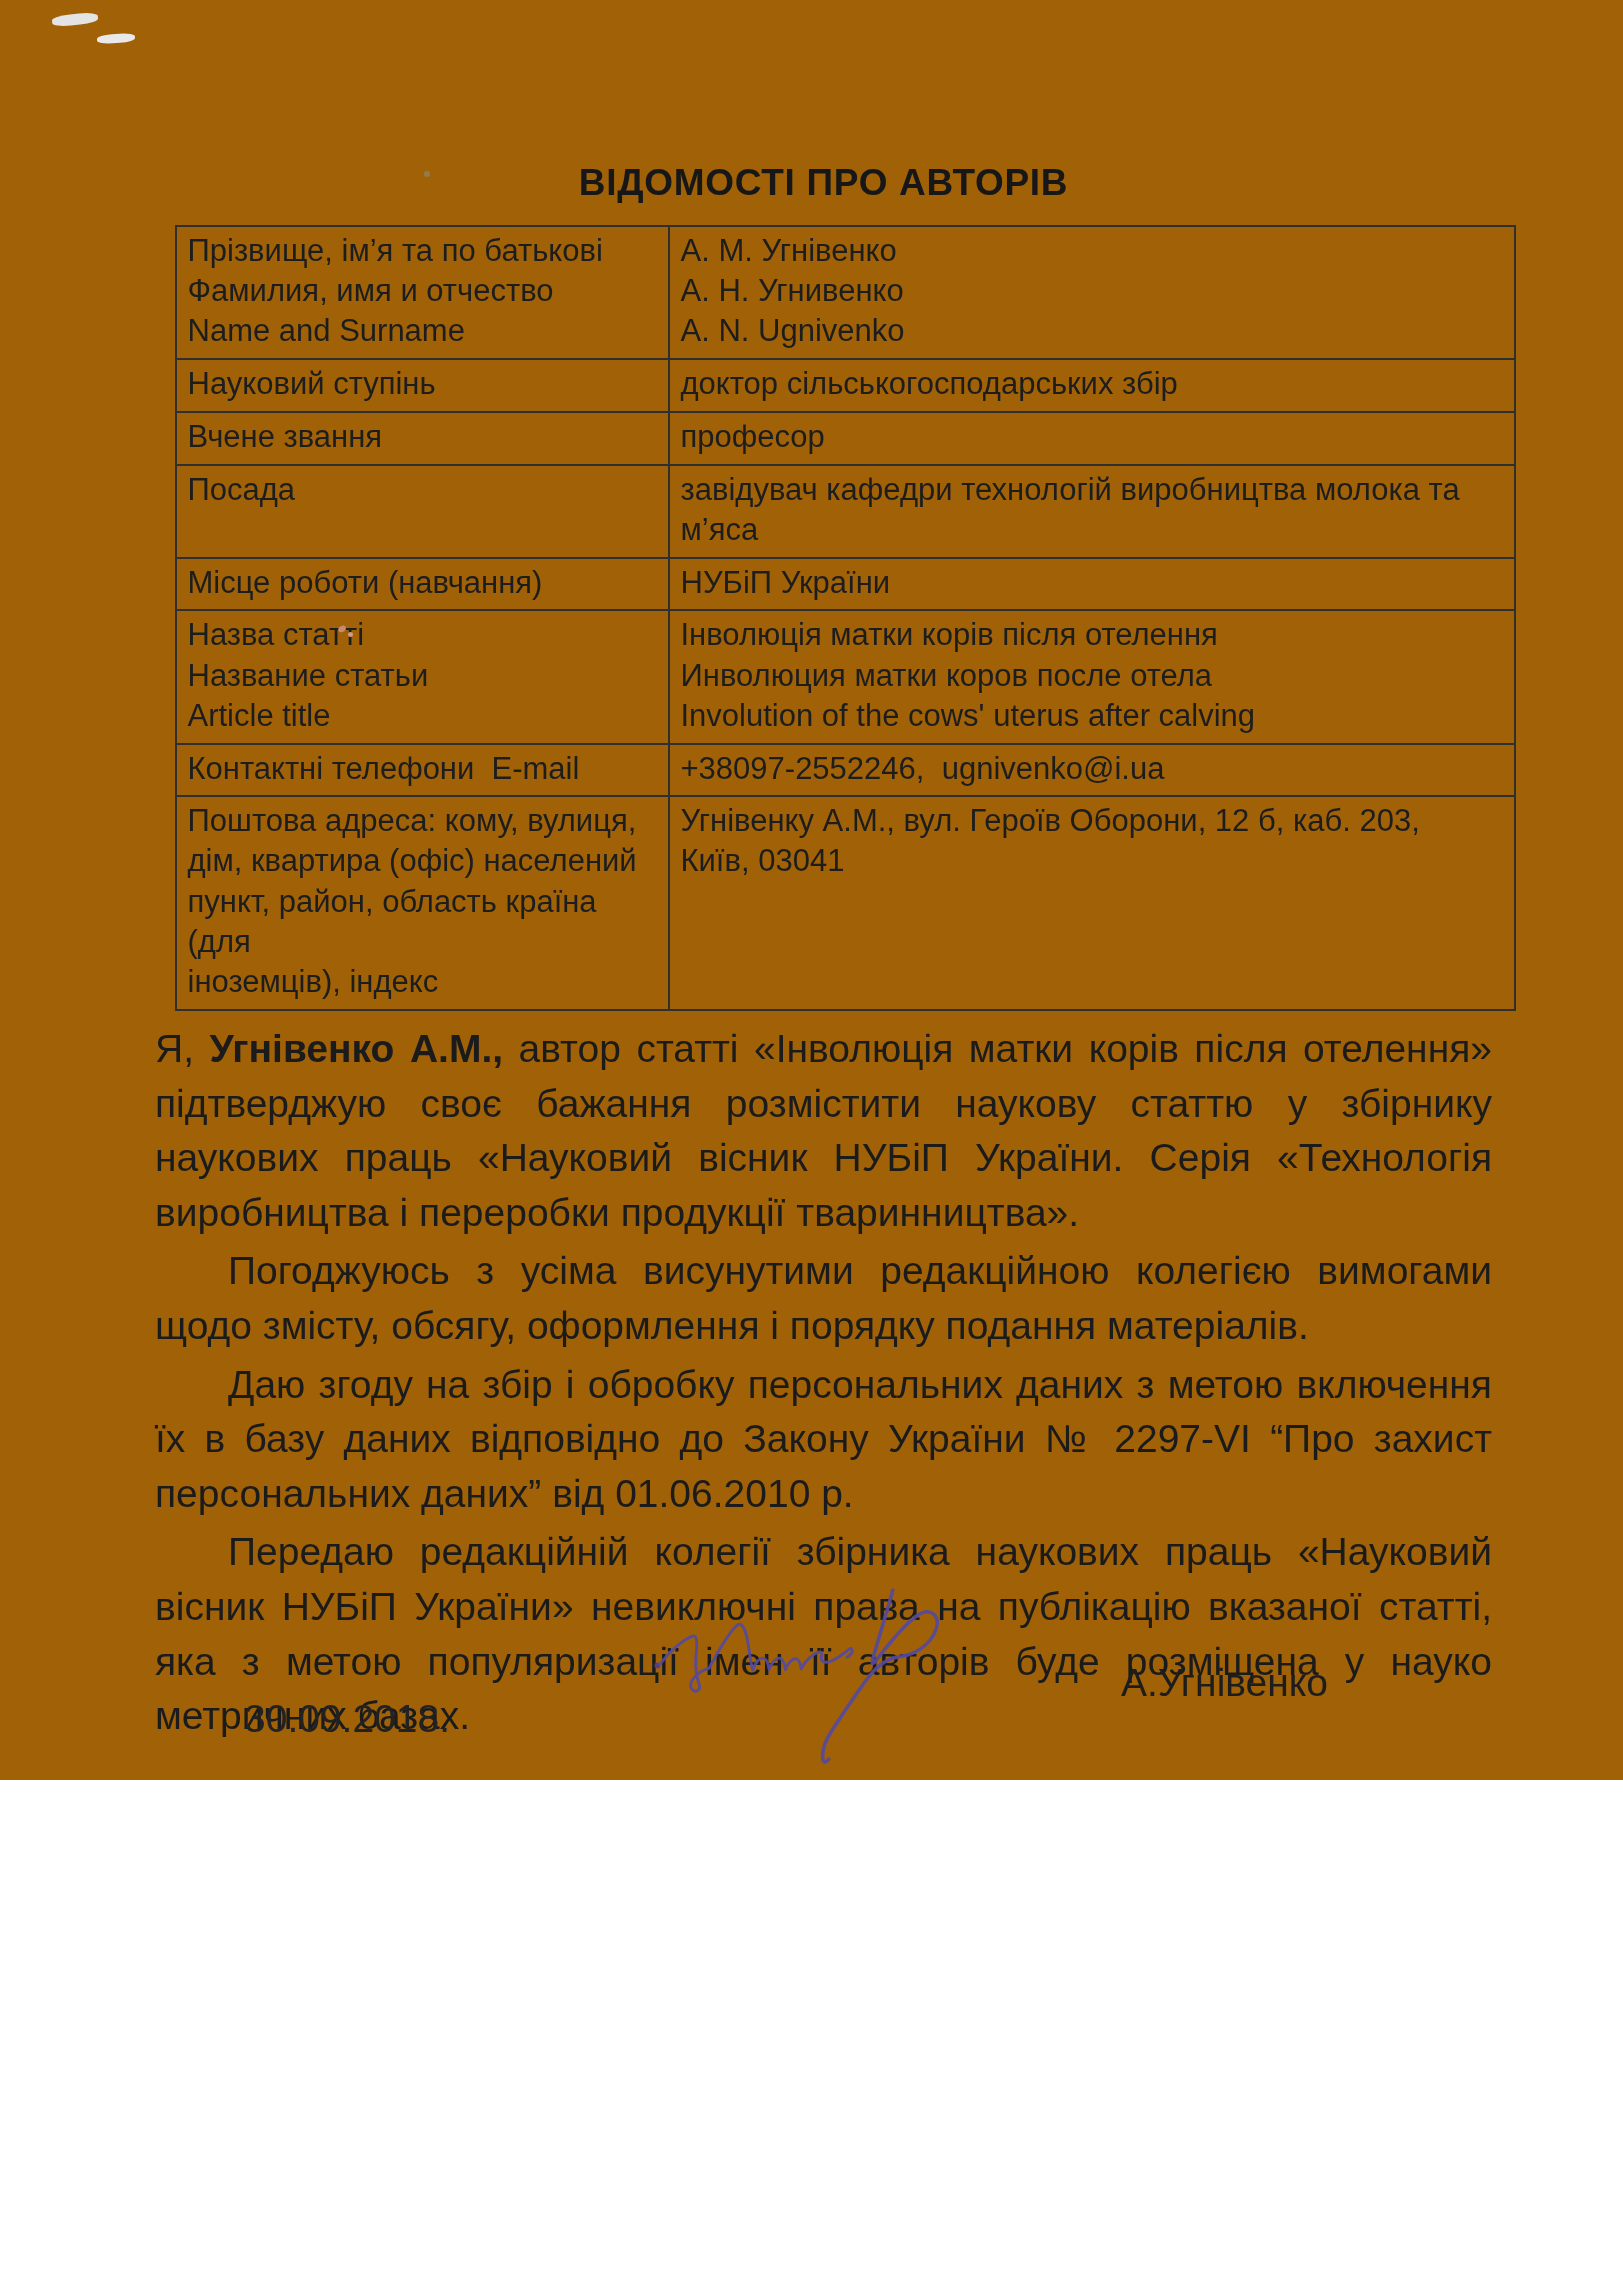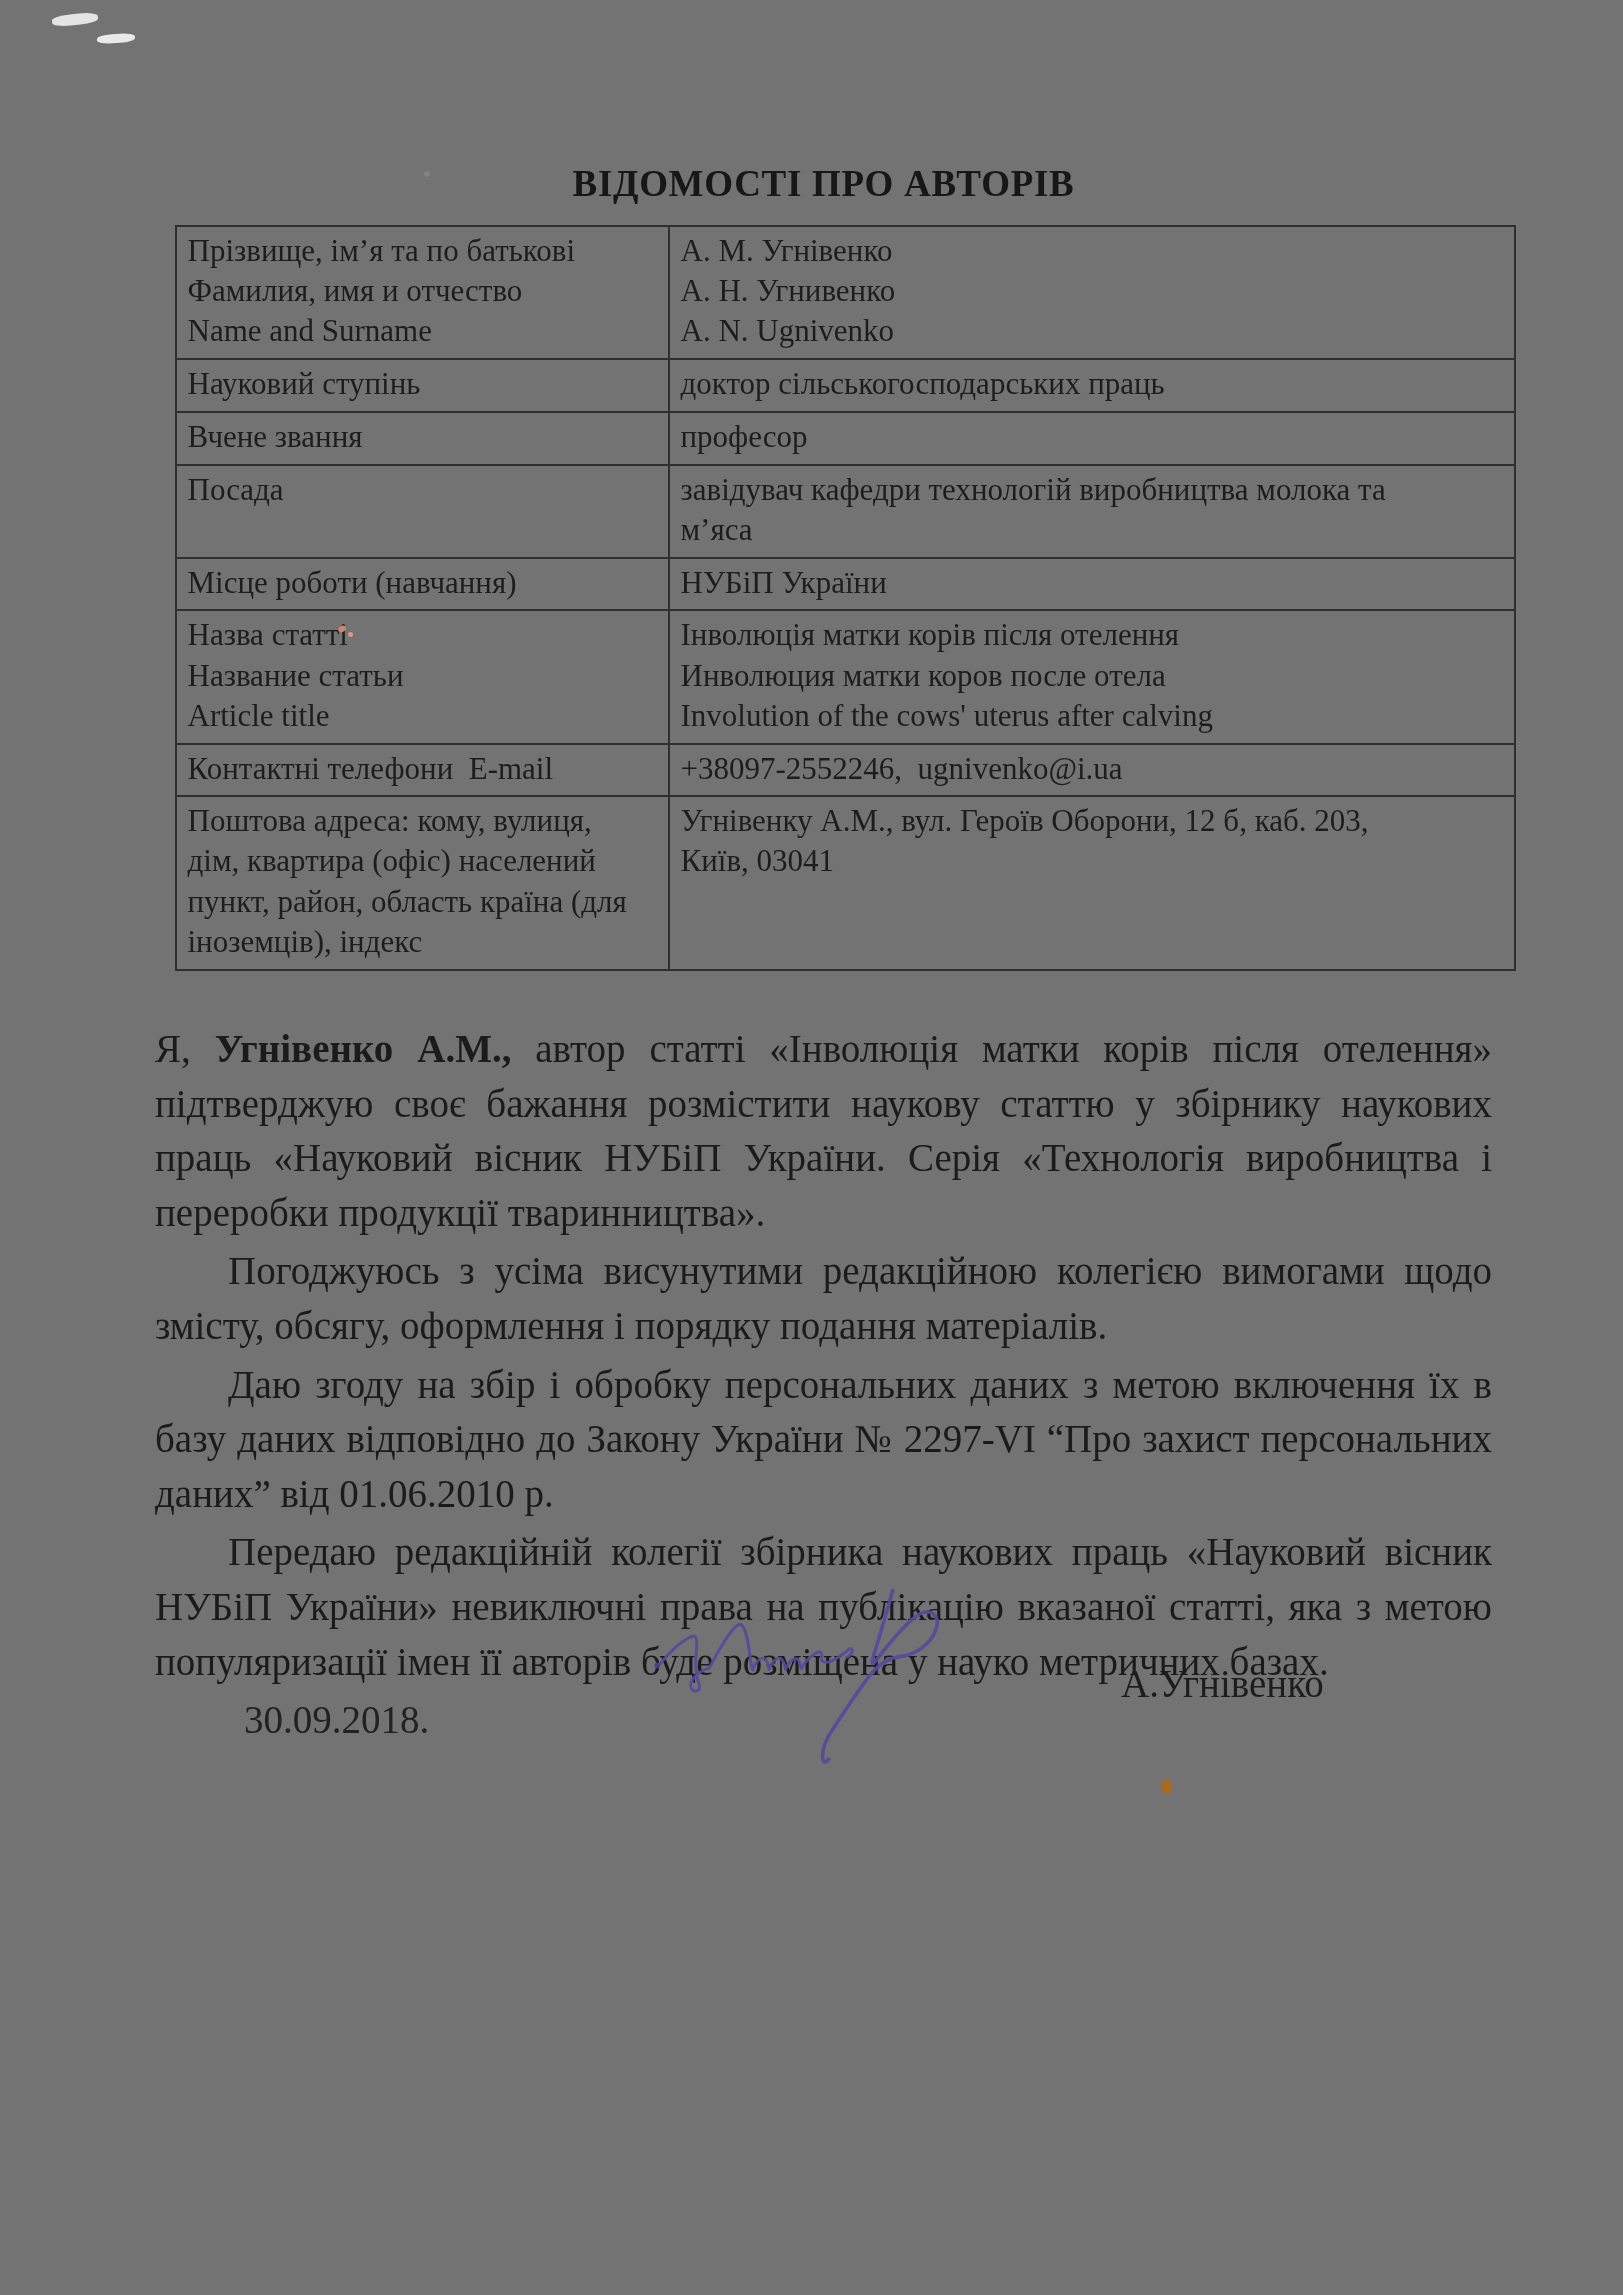--- a/index.html
+++ b/index.html
@@ -3,23 +3,23 @@
 <meta charset="utf-8">
 <style>
   html, body {
     margin: 0;
     padding: 0;
     background: #ffffff;
   }
   .page {
     position: relative;
     width: 1623px;
-    height: 2295px;
-    background: #737373;
-    font-family: Liberation Serif, serif;
+    height: 1780px;
+    background: #a16207;
+    font-family: Liberation Sans, sans-serif;
     color: #1b1b1b;
     overflow: hidden;
   }
 
   
   .doc-title {
     position: absolute;
     top: 162px;
     left: 151px;
     width: 1345px;
@@ -153,21 +153,21 @@
       <tr>
         <td>Прізвище, ім’я та по батькові
 Фамилия, имя и отчество
 Name and Surname</td>
         <td>А. М. Угнівенко
 А. Н. Угнивенко
 A. N. Ugnivenko</td>
       </tr>
       <tr>
         <td>Науковий ступінь</td>
-        <td>доктор сільськогосподарських праць</td>
+        <td>доктор сільськогосподарських збір</td>
       </tr>
       <tr>
         <td>Вчене звання</td>
         <td>професор</td>
       </tr>
       <tr>
         <td>Посада</td>
         <td>завідувач кафедри технологій виробництва молока та
 м’яса</td>
       </tr>

